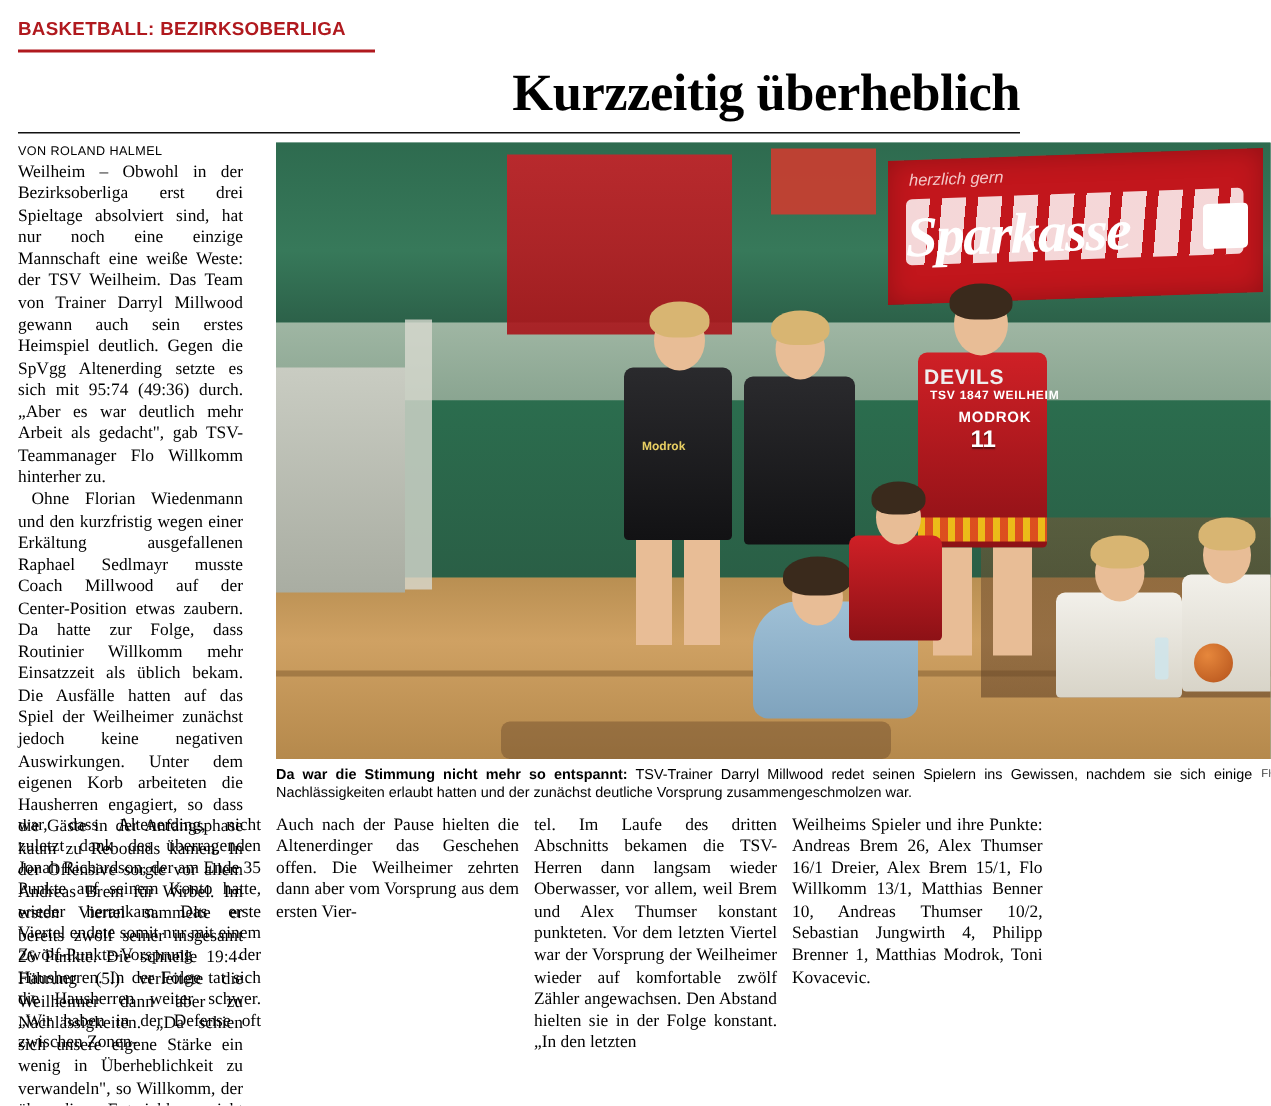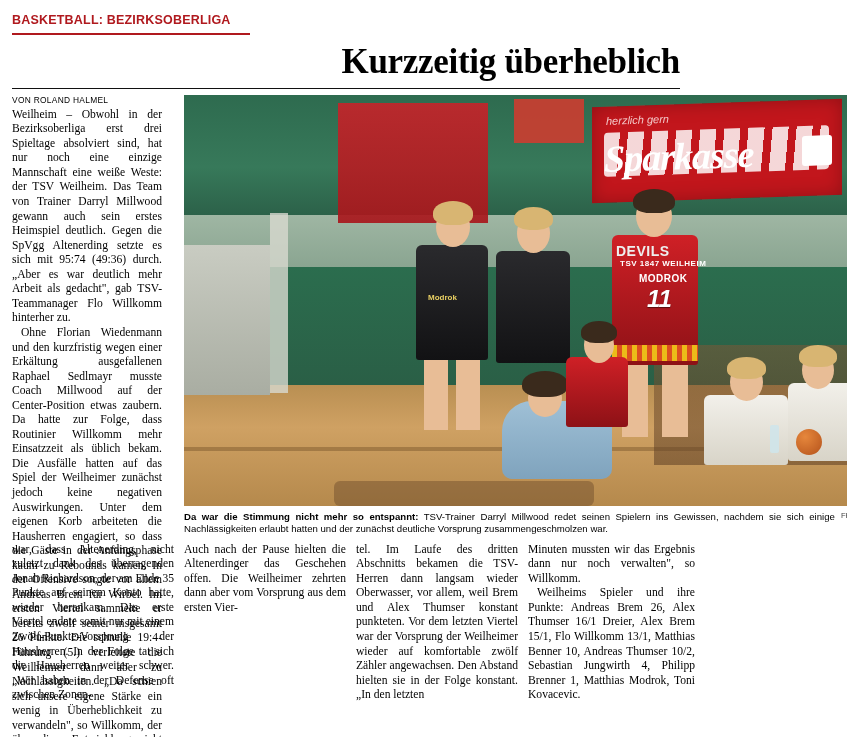--- a/index.html
+++ b/index.html
@@ -246,23 +246,22 @@
   .p-jersey-blue { background: linear-gradient(180deg,#9fc0d6,#7fa3bd); }
   .skin { background: #e8bd96; border-radius: 50%; }
   .hair-blond { background: #d8b572; border-radius: 50% 50% 40% 40%; }
   .hair-dark { background: #3a2a1c; border-radius: 50% 50% 40% 40%; }
   .legs { background: #e8bd96; }
   .num {
     position: absolute;
     color: #fff;
     font-family: "Liberation Sans", sans-serif;
     font-weight: bold;
-    font-size: 24px;
+    font-size: 16px;
     text-shadow: 0 1px 1px rgba(0,0,0,.5);
-    font-style: italic;
   }
   .jersey-text {
     position: absolute;
     color: #fff;
     font-family: "Liberation Sans", sans-serif;
     font-weight: bold;
     font-size: 8px;
     letter-spacing: .5px;
   }
   .jersey-text-red {
@@ -373,19 +372,18 @@
     </div>
 
     <div class="lower-cols">
       <div class="col">
         <p>Auch nach der Pause hielten die Altenerdinger das Geschehen offen. Die Weilheimer zehrten dann aber vom Vorsprung aus dem ersten Vier-</p>
       </div>
       <div class="col">
         <p>tel. Im Laufe des dritten Abschnitts bekamen die TSV-Herren dann langsam wieder Oberwasser, vor allem, weil Brem und Alex Thumser konstant punkteten. Vor dem letzten Viertel war der Vorsprung der Weilheimer wieder auf komfortable zwölf Zähler angewachsen. Den Abstand hielten sie in der Folge konstant. „In den letzten</p>
       </div>
       <div class="col wide">
-        <p>Minuten mussten wir das Ergebnis dann nur noch verwalten", so Willkomm.</p>
         <p>Weilheims Spieler und ihre Punkte: Andreas Brem 26, Alex Thumser 16/1 Dreier, Alex Brem 15/1, Flo Willkomm 13/1, Matthias Benner 10, Andreas Thumser 10/2, Sebastian Jungwirth 4, Philipp Brenner 1, Matthias Modrok, Toni Kovacevic.</p>
       </div>
     </div>
 
   </div>
 </div>
 
 </body></html>

